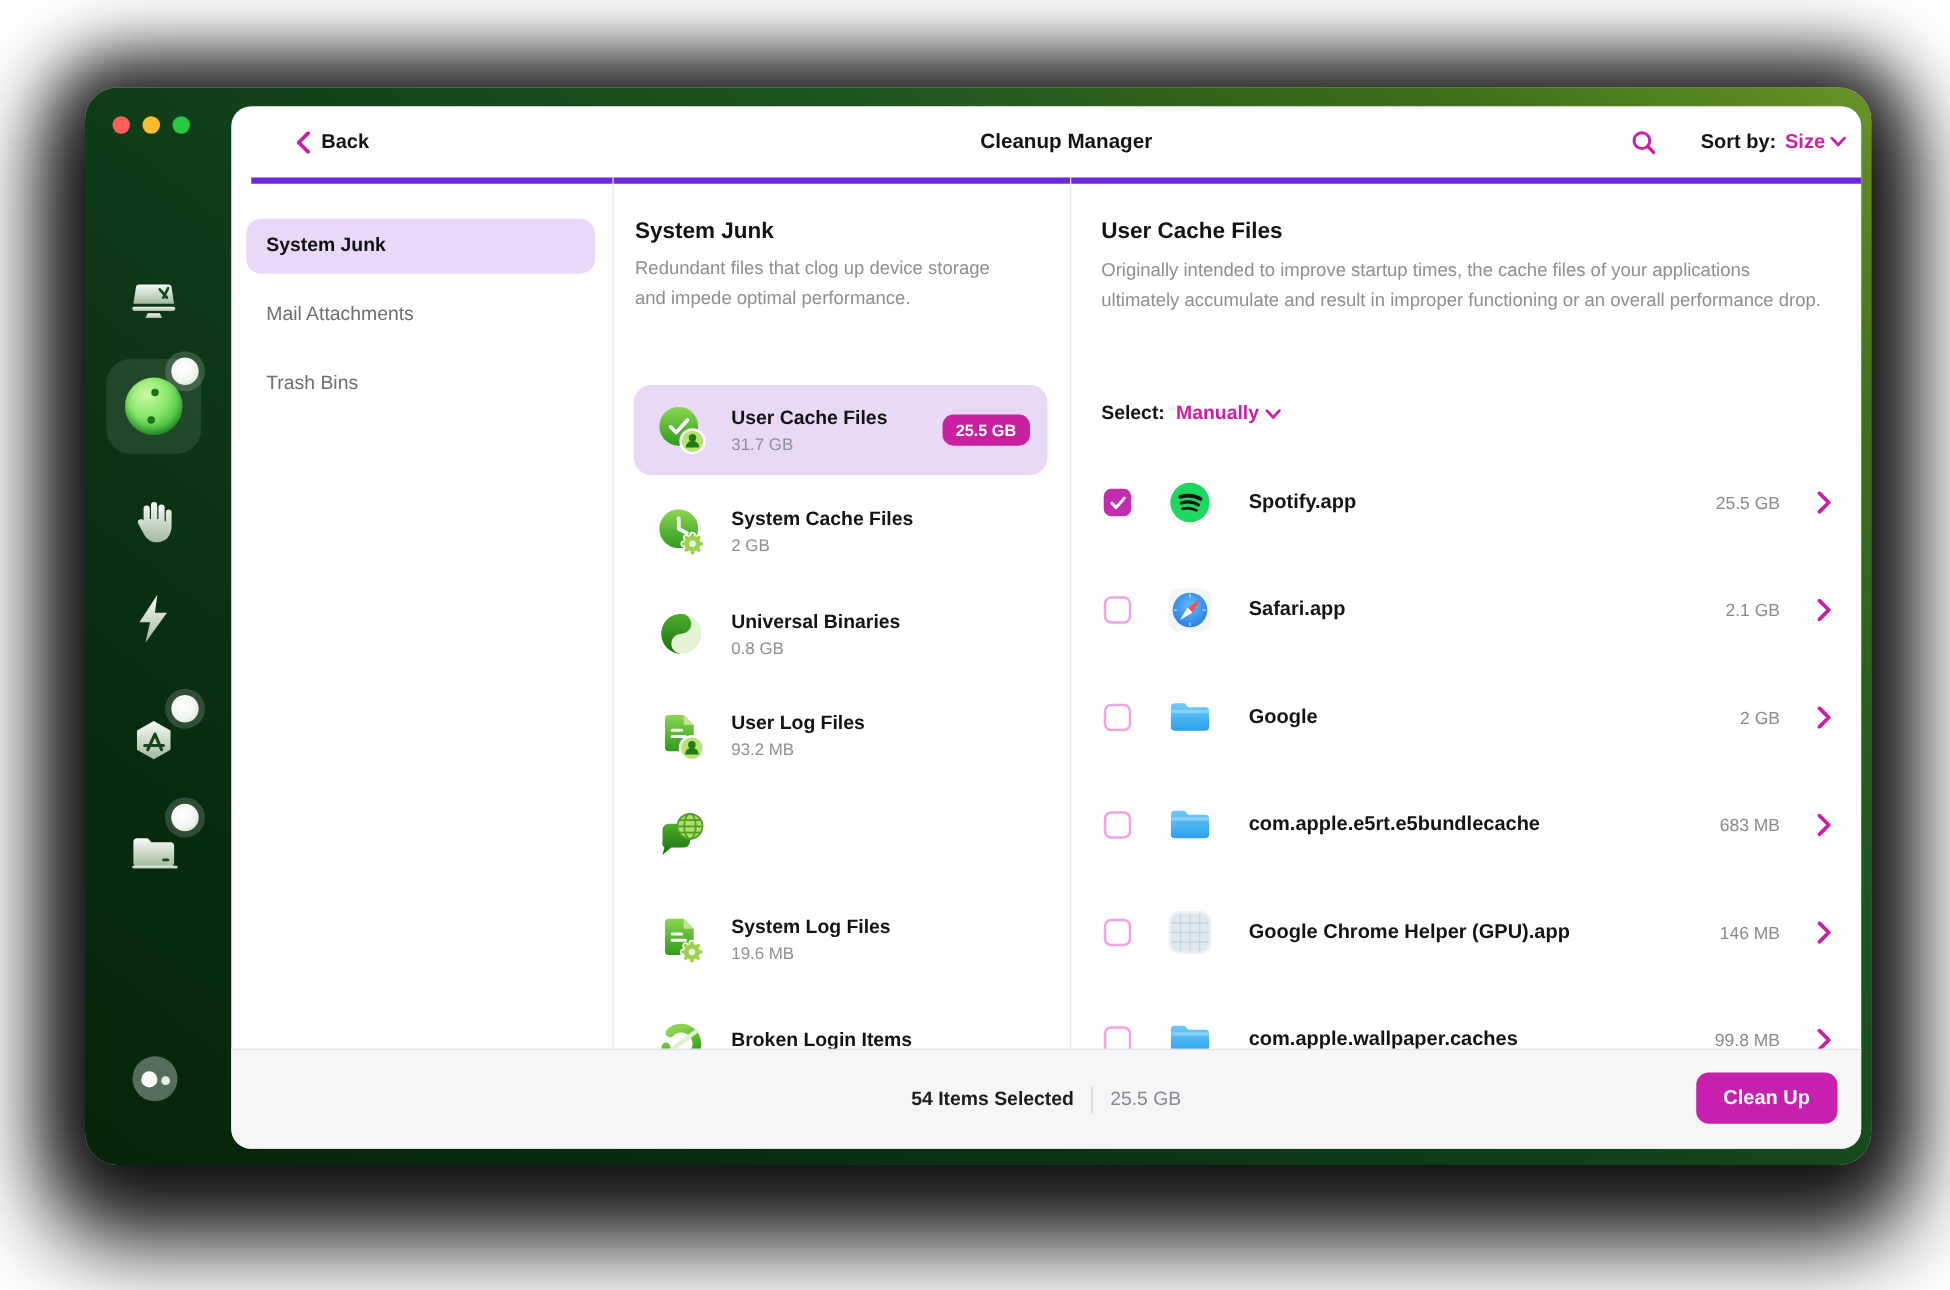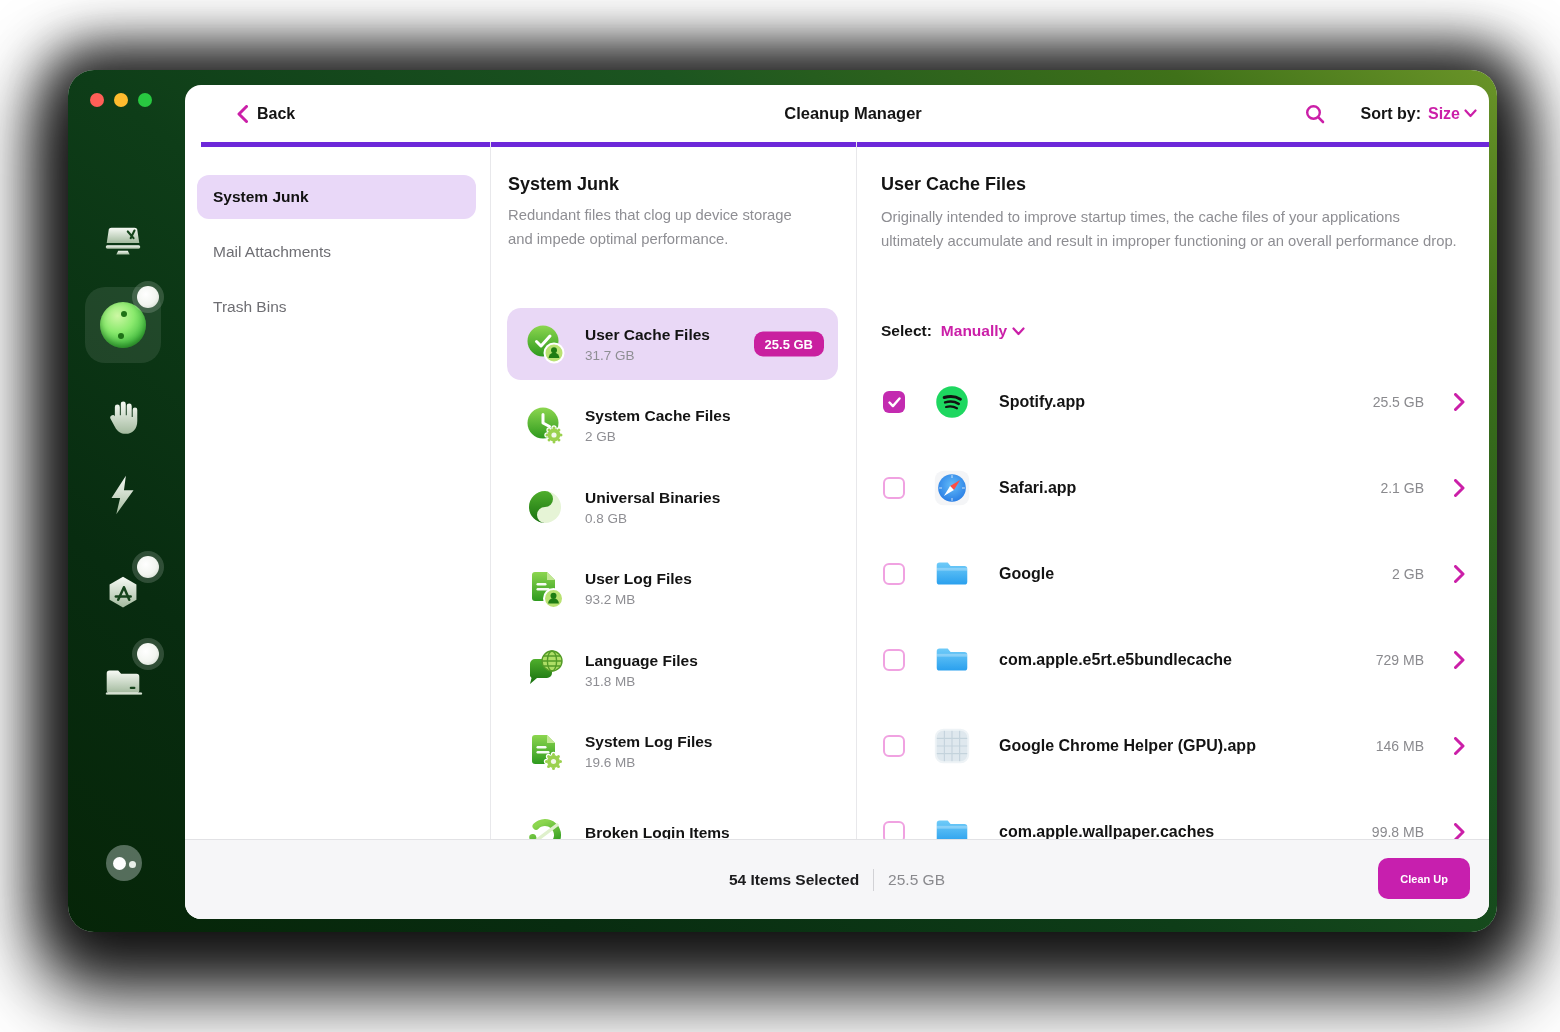--- a/index.html
+++ b/index.html
@@ -86,21 +86,21 @@
   .dsize{width:92px;text-align:right;font-size:14px;color:#8a8a8e;white-space:nowrap;}
   .dchev{margin-left:30px;width:14px;display:flex;align-items:center;}
   .dchev svg{width:11px;height:18px;}
   
   .footer{position:absolute;left:0;bottom:0;width:100%;height:79px;background:#f6f6f8;border-top:1px solid #e2e2e5;}
   .foot-center{position:absolute;left:0;top:0;width:100%;height:100%;display:flex;align-items:center;justify-content:center;gap:14px;}
   .foot-count{font-size:15.5px;font-weight:700;color:#1c1c1e;}
   .foot-div{width:1px;height:22px;background:#d2d2d6;}
   .foot-size{font-size:15.5px;color:#8a8a8e;}
   .clean-btn{position:absolute;right:19px;top:18px;height:41px;padding:15px 22px;border:none;border-radius:10px;
-    background:#c71fae;color:#fff;font-size:11px;font-weight:700;font-family:inherit;display:flex;align-items:center;}
+    background:#c71fae;color:#fff;font-size:16px;font-weight:700;font-family:inherit;display:flex;align-items:center;}
   .hidden-defs{position:absolute;width:0;height:0;}
 </style>
 </head>
 <body>
 
 <svg class="hidden-defs" aria-hidden="true">
   <defs>
     <linearGradient id="gGreen" x1="0" y1="0" x2="0" y2="1">
       <stop offset="0" stop-color="#8cd64f"></stop>
         <stop offset="1" stop-color="#2e9a1e"></stop>
@@ -297,24 +297,20 @@
                 <path d="M7 16 a5 5 0 0 1 5 -5 h12 a5 5 0 0 1 5 5 v9 a5 5 0 0 1 -5 5 h-10 l-7 6 1.5 -6 a5 5 0 0 1 -1.5 -5 z" fill="url(#gGreenDark)"></path>
                 <g transform="translate(29,13)">
                   <circle r="10" fill="#aede66"></circle>
                   <g fill="none" stroke="#539b27" stroke-width="1.4">
                     <circle r="10"></circle>
                     <ellipse rx="4.6" ry="10"></ellipse>
                     <path d="M-10 0 h20 M-8.6 -5 h17.2 M-8.6 5 h17.2"></path>
                   </g>
                 </g>
               </svg></span>
-    <div class="mtext">
-      <div class="mlabel">Language Files</div>
-      <div class="msize">31.8 MB</div>
-    </div>
   </div>
           <div class="mrow" style="top: 573.5px;">
     <span class="micon"><svg viewBox="0 0 44 44">
                 <path d="M12 5 h12 l8 8 v18 a3 3 0 0 1 -3 3 h-17 a3 3 0 0 1 -3 -3 V8 a3 3 0 0 1 3 -3 z" fill="url(#gGreen)"></path>
                 <path d="M24 5 l8 8 h-8 z" fill="#c3e895"></path>
                 <rect x="13.5" y="16" width="10" height="2.4" rx="1.2" fill="#fff" opacity=".95"></rect>
                 <rect x="13.5" y="21" width="13" height="2.4" rx="1.2" fill="#fff" opacity=".95"></rect>
                 <use href="#gearBadge" transform="translate(30.5,31.5)"></use>
               </svg></span>
     <div class="mtext">
@@ -405,21 +401,21 @@
               </svg>
     </span>
   </div>
           <div class="drow" style="top: 488px;">
     <span class="dcheck"></span>
     <span class="dicon"><svg viewBox="0 0 44 44">
                 <path d="M6 13 a3 3 0 0 1 3 -3 h8.5 l3 3.5 H35 a3 3 0 0 1 3 3 v13.5 a3 3 0 0 1 -3 3 H9 a3 3 0 0 1 -3 -3 z" fill="url(#gBlue)"></path>
                 <path d="M6 15.5 h32 v3 H6 z" fill="#ffffff" opacity=".28"></path>
               </svg></span>
     <span class="dlabel">com.apple.e5rt.e5bundlecache</span>
-    <span class="dsize">729 MB</span>
+    <span class="dsize">683 MB</span>
     <span class="dchev">
       <svg viewBox="0 0 11 18">
                 <path d="M1.5 1.5 L9 9 l-7.5 7.5" fill="none" stroke="#cb1fa8" stroke-width="3" stroke-linecap="round" stroke-linejoin="round"></path>
               </svg>
     </span>
   </div>
           <div class="drow" style="top: 574px;">
     <span class="dcheck"></span>
     <span class="dicon"><svg viewBox="0 0 44 44">
                 <rect x="5" y="5" width="34" height="34" rx="8" fill="#dfe8ee"></rect>

